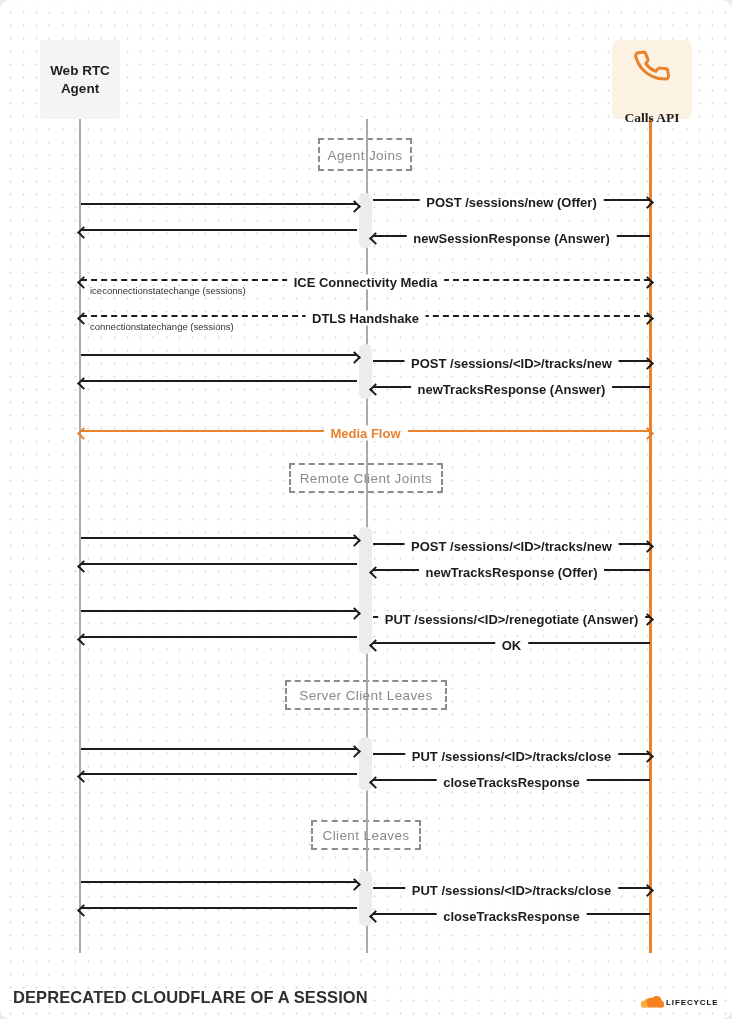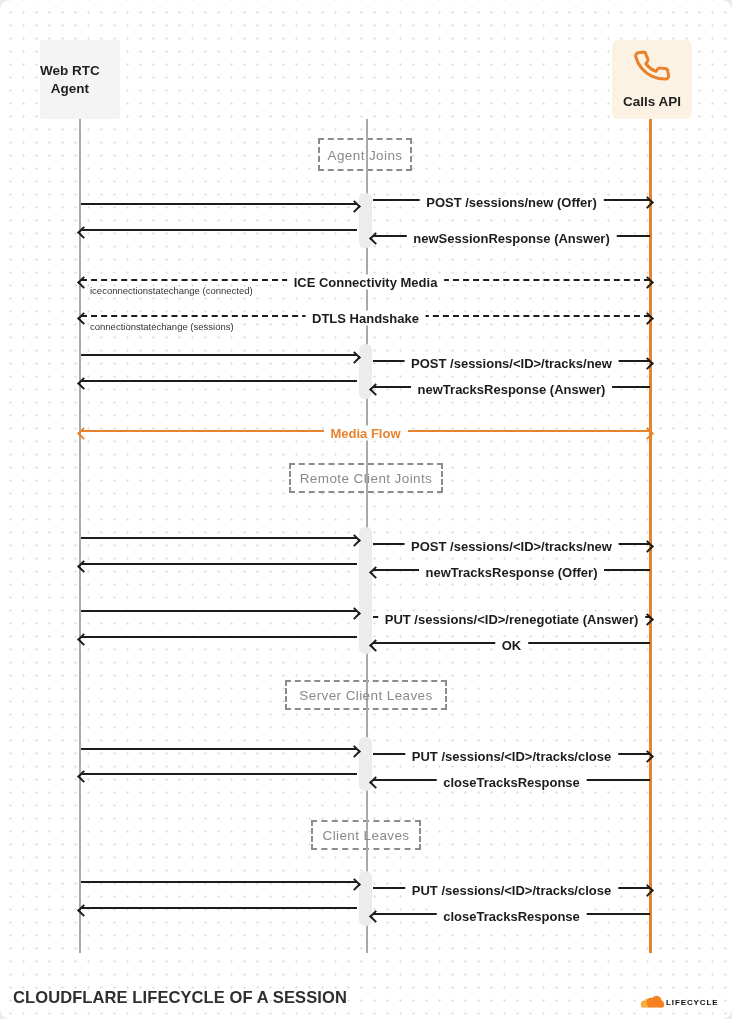--- a/index.html
+++ b/index.html
@@ -4,25 +4,25 @@
 <style>
   html,body{margin:0;padding:0;background:#ebebeb;font-family:"Liberation Sans","DejaVu Sans",sans-serif;}
   *{box-sizing:border-box;}
   #canvas{
     position:relative;width:732px;height:1019px;overflow:hidden;border-radius:10px;
     background-color:#ffffff;
     background-image:radial-gradient(circle,#e4e4e4 1px,rgba(0,0,0,0) 1.4px);
     background-size:13px 13px;background-position:4px 6px;
   }
   
-  .actor{position:absolute;top:40px;width:80px;height:79px;display:flex;align-items:center;justify-content:flex-start;z-index:5;border-radius:2px;}
+  .actor{position:absolute;top:40px;width:80px;height:79px;display:flex;align-items:center;justify-content:center;z-index:5;border-radius:2px;}
   .actor-gray{background:#f4f4f5;}
   .actor-calls{background:#fcf2e4;border-radius:6px;flex-direction:column;justify-content:flex-start;padding-top:8px;}
   .actor-label{font-weight:bold;font-size:13.5px;line-height:1.3;color:#1f1f1f;text-align:center;white-space:pre-line;}
-  .calls-label{margin-top:5px;}
+  .calls-label{margin-top:21px;font-family:Liberation Serif, serif;}
   
   .lifeline{position:absolute;top:119px;height:834px;width:2px;background:#a9a9a9;z-index:2;}
   .lifeline.orange{width:3px;background:#e8822c;}
   
   .bar{position:absolute;left:359px;width:13px;background:#ececec;border-radius:6px;z-index:3;}
   
   .section-box{position:absolute;background:#ffffff;border:2px dashed #8c8c8c;z-index:1;}
   .section-text{position:absolute;z-index:3;transform:translate(-50%,-50%);font-size:13.5px;color:#8a8a8a;letter-spacing:.4px;white-space:nowrap;}
   
   .msg{position:absolute;height:0;border-top:2.4px solid currentColor;color:#1c1c1c;z-index:4;}
@@ -89,21 +89,21 @@
   </div>
   <div class="msg" style="top:229px;left:81px;width:276px">
       <span class="chev l"></span>
     </div>
 
   <div class="msg dashed" style="top:279px;left:81px;width:569px">
     <span class="chev l"></span>
     <span class="chev r"></span>
     <span class="lbl">ICE Connectivity Media</span>
   </div>
-  <div class="note" style="top:285px;left:90px">iceconnectionstatechange (connected)</div>
+  <div class="note" style="top:285px;left:90px">iceconnectionstatechange (sessions)</div>
 
   <div class="msg dashed" style="top:315px;left:81px;width:569px">
     <span class="chev l"></span>
     <span class="chev r"></span>
     <span class="lbl">DTLS Handshake</span>
   </div>
   <div class="note" style="top:321px;left:90px">connectionstatechange (sessions)</div>
 
   <div class="msg" style="top:354px;left:81px;width:276px">
       <span class="chev r"></span>
@@ -179,21 +179,21 @@
     <span class="lbl">PUT /sessions/&lt;ID&gt;/tracks/close</span>
   </div>
   <div class="msg" style="top:913px;left:373px;width:277px">
     <span class="chev l"></span>
     <span class="lbl">closeTracksResponse</span>
   </div>
   <div class="msg" style="top:907px;left:81px;width:276px">
       <span class="chev l"></span>
     </div>
 
-  <div class="footer-title">CLOUDFLARE LIFECYCLE OF A SESSION</div>
+  <div class="footer-title">DEPRECATED CLOUDFLARE OF A SESSION</div>
   <span class="cf-logo">
     <svg width="26" height="18" viewBox="0 0 66 44">
       <g fill="#f9ab41">
         <circle cx="16" cy="27" r="9"></circle>
           <circle cx="26" cy="23" r="10"></circle>
           <rect x="8" y="26" width="28" height="10" rx="4"></rect>
       </g>
       <g fill="#f6821f">
         <circle cx="33" cy="22" r="11"></circle>
           <circle cx="47" cy="19" r="13"></circle>

